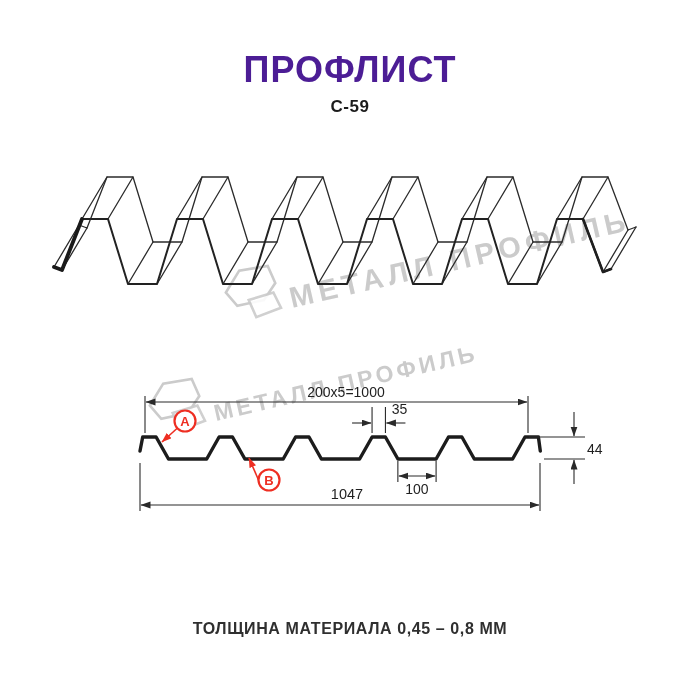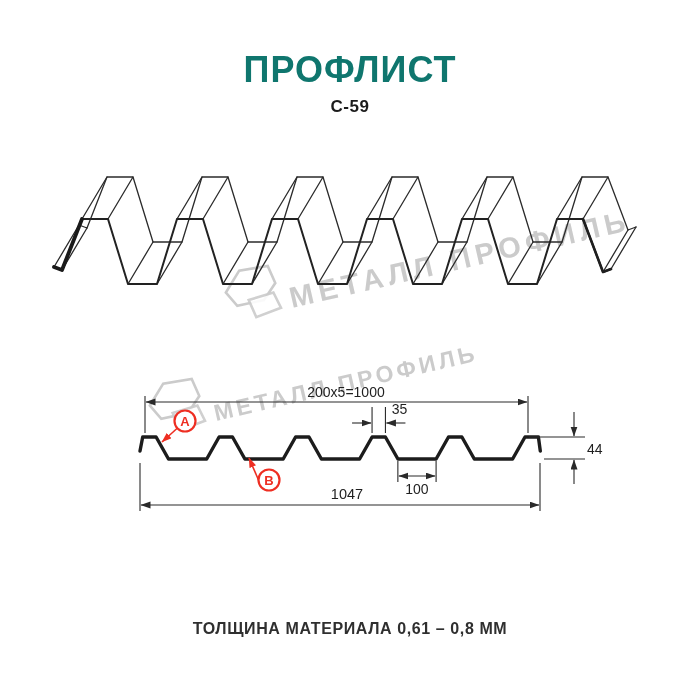--- a/index.html
+++ b/index.html
@@ -1,19 +1,19 @@
 <!DOCTYPE html>
 <html><head>
 <meta charset="utf-8">
 <style>
   html,body{margin:0;padding:0;background:#ffffff;}
   .page{position:relative;width:700px;height:700px;background:#ffffff;overflow:hidden;
         font-family:"Liberation Sans","DejaVu Sans",sans-serif;}
   .hdr{position:absolute;top:52px;left:0;width:700px;text-align:center;}
-  .title{font-size:36px;font-weight:900;letter-spacing:1px;color:#0f766e;line-height:1;}
+  .title{font-size:36px;font-weight:900;letter-spacing:1px;color:#4c1d95;line-height:1;}
   .subtitle{margin-top:9px;font-size:17px;font-weight:bold;color:#1b1b1b;letter-spacing:.5px;}
   .ftr{position:absolute;top:620px;left:0;width:700px;text-align:center;
        font-size:16px;font-weight:bold;color:#2f2f2f;letter-spacing:.6px;}
   svg.draw{position:absolute;left:0;top:0;}
   svg text{font-family:"Liberation Sans","DejaVu Sans",sans-serif;}
 </style>
 </head>
 <body>
 
 <div class="page">
@@ -104,15 +104,15 @@
     <g id="call">
         <line x1="177.5" y1="428" x2="162" y2="442" stroke="#ee2e22" stroke-width="1.6" marker-end="url(#arrR)"></line>
         <circle cx="185" cy="421" r="10.5" fill="#ffffff" stroke="#ee2e22" stroke-width="2.2"></circle>
         <text x="185" y="425.5" text-anchor="middle" font-size="13" font-weight="bold" fill="#ee2e22">А</text>
         <line x1="261.5" y1="487" x2="249" y2="458" stroke="#ee2e22" stroke-width="1.6" marker-end="url(#arrR)"></line>
         <circle cx="269" cy="480" r="10.5" fill="#ffffff" stroke="#ee2e22" stroke-width="2.2"></circle>
         <text x="269" y="484.5" text-anchor="middle" font-size="13" font-weight="bold" fill="#ee2e22">В</text>
       </g>
   </svg>
 
-  <div class="ftr">ТОЛЩИНА МАТЕРИАЛА 0,61 – 0,8 ММ</div>
+  <div class="ftr">ТОЛЩИНА МАТЕРИАЛА 0,45 – 0,8 ММ</div>
 
 </div>
 
 </body></html>

